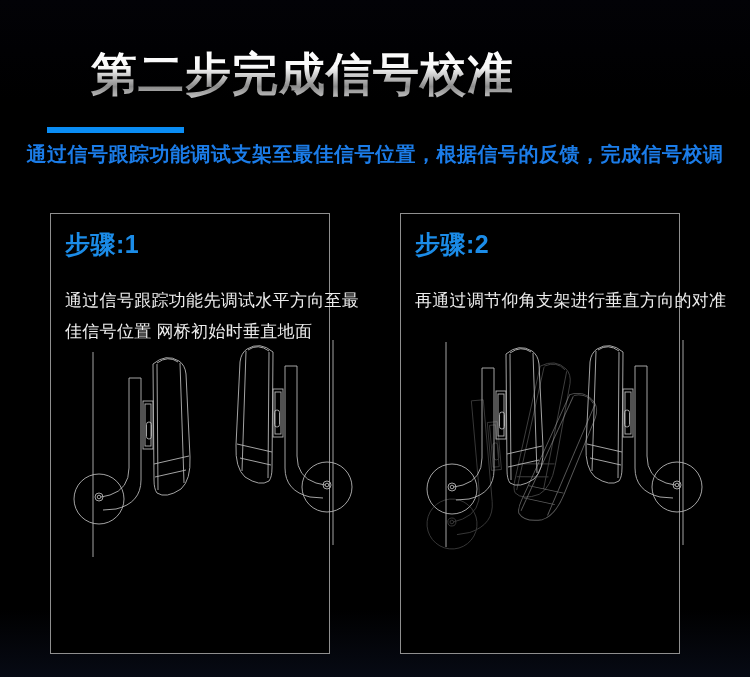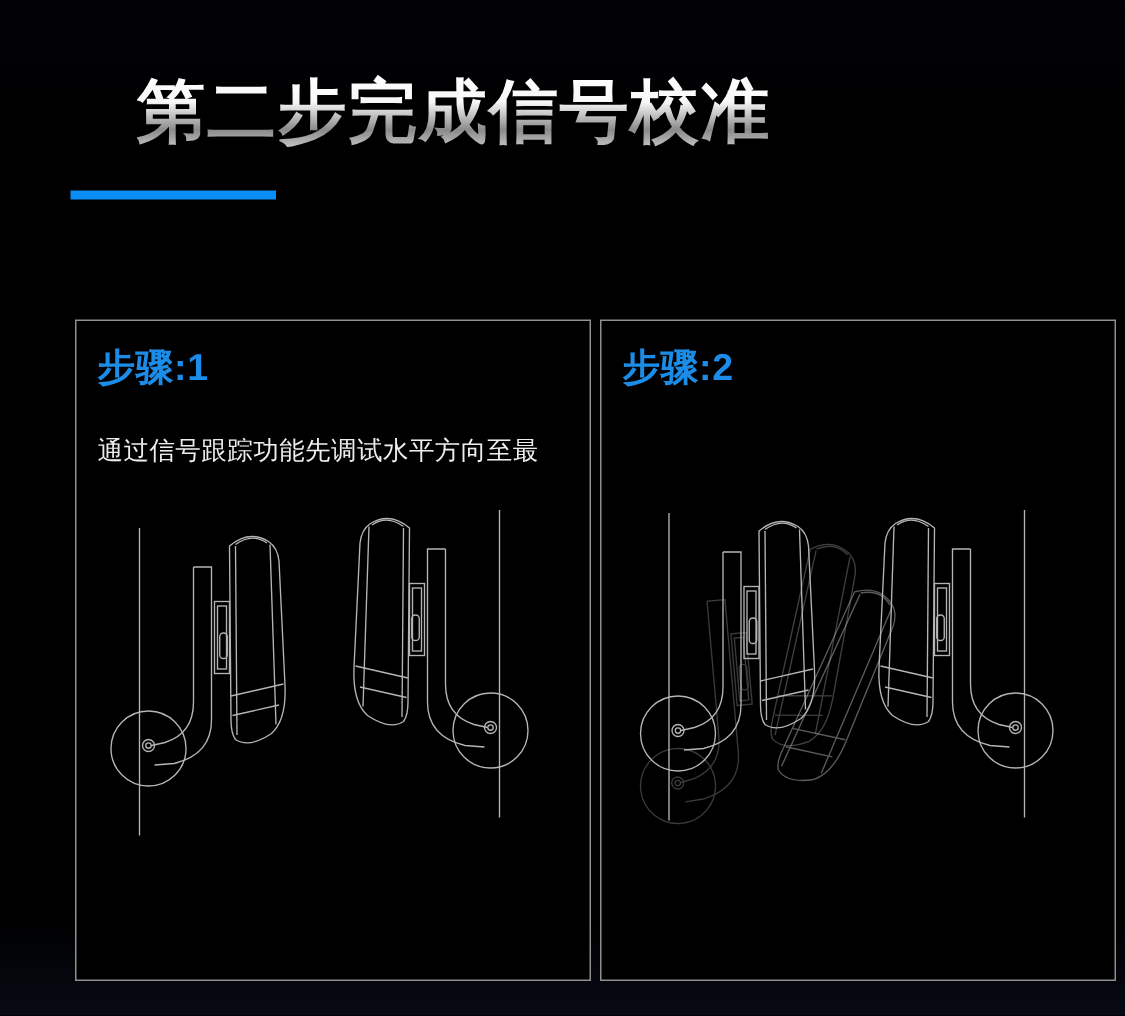--- a/index.html
+++ b/index.html
@@ -27,21 +27,21 @@
     background:var(--accent,#0a8df5);
   }
 
   .subtitle {
     position:absolute; left:0; top:141px; width:750px;
     text-align:center; font-size:20px; font-weight:bold; letter-spacing:0.5px;
     color:var(--subtitle-blue,#1b7ce8); white-space:nowrap;
   }
 
   .panel {
-    position:absolute; top:213px; width:344px; height:441px;
+    position:absolute; top:213px; width:280px; height:441px;
     background:#000; border:1px solid var(--panel-border,#8f8f8f);
     padding:14px 14px 0 14px;
   }
   .panel.left  { left:50px; }
   .panel.right { left:400px; }
 
   .step-heading {
     font-size:25px; font-weight:bold; letter-spacing:0.5px;
     color:var(--heading-blue,#1b8ce8);
   }
@@ -86,35 +86,38 @@
       <g id="unit">
         <line x1="20" y1="0" x2="20" y2="205" stroke="#b5b5b5" stroke-width="0.9"></line>
         <use href="#mount"></use>
         <use href="#dev"></use>
       </g>
     </defs>
   </svg>
 
   <div class="title">第二步完成信号校准</div>
   <div class="title-underline"></div>
+  <div class="subtitle">通过信号跟踪功能调试支架至最佳信号位置，根据信号的反馈，完成信号校调</div>
 
   <div class="panel left">
     <div class="step-heading">步骤:1</div>
     <div class="step-body">
       <div class="line">通过信号跟踪功能先调试水平方向至最</div>
+      <div class="line">佳信号位置 网桥初始时垂直地面</div>
     </div>
     <svg class="art" viewBox="0 0 320 250">
       <use href="#unit" transform="translate(22,14)"></use>
       <use href="#unit" transform="translate(302,2) scale(-1,1)"></use>
     </svg>
   </div>
 
   <div class="panel right">
     <div class="step-heading">步骤:2</div>
     <div class="step-body">
+      <div class="line">再通过调节仰角支架进行垂直方向的对准</div>
     </div>
     <svg class="art" viewBox="0 0 320 250">
       <use href="#mount" transform="translate(25,39) rotate(-5,26,147)" opacity="0.32"></use>
       <use href="#dev" transform="translate(25,10) rotate(13,70,165)" opacity="0.35"></use>
       <use href="#dev" transform="translate(25,26) rotate(25,70,165)" opacity="0.5"></use>
       <use href="#unit" transform="translate(25,4)"></use>
       <use href="#unit" transform="translate(302,2) scale(-1,1)"></use>
     </svg>
   </div>
 

